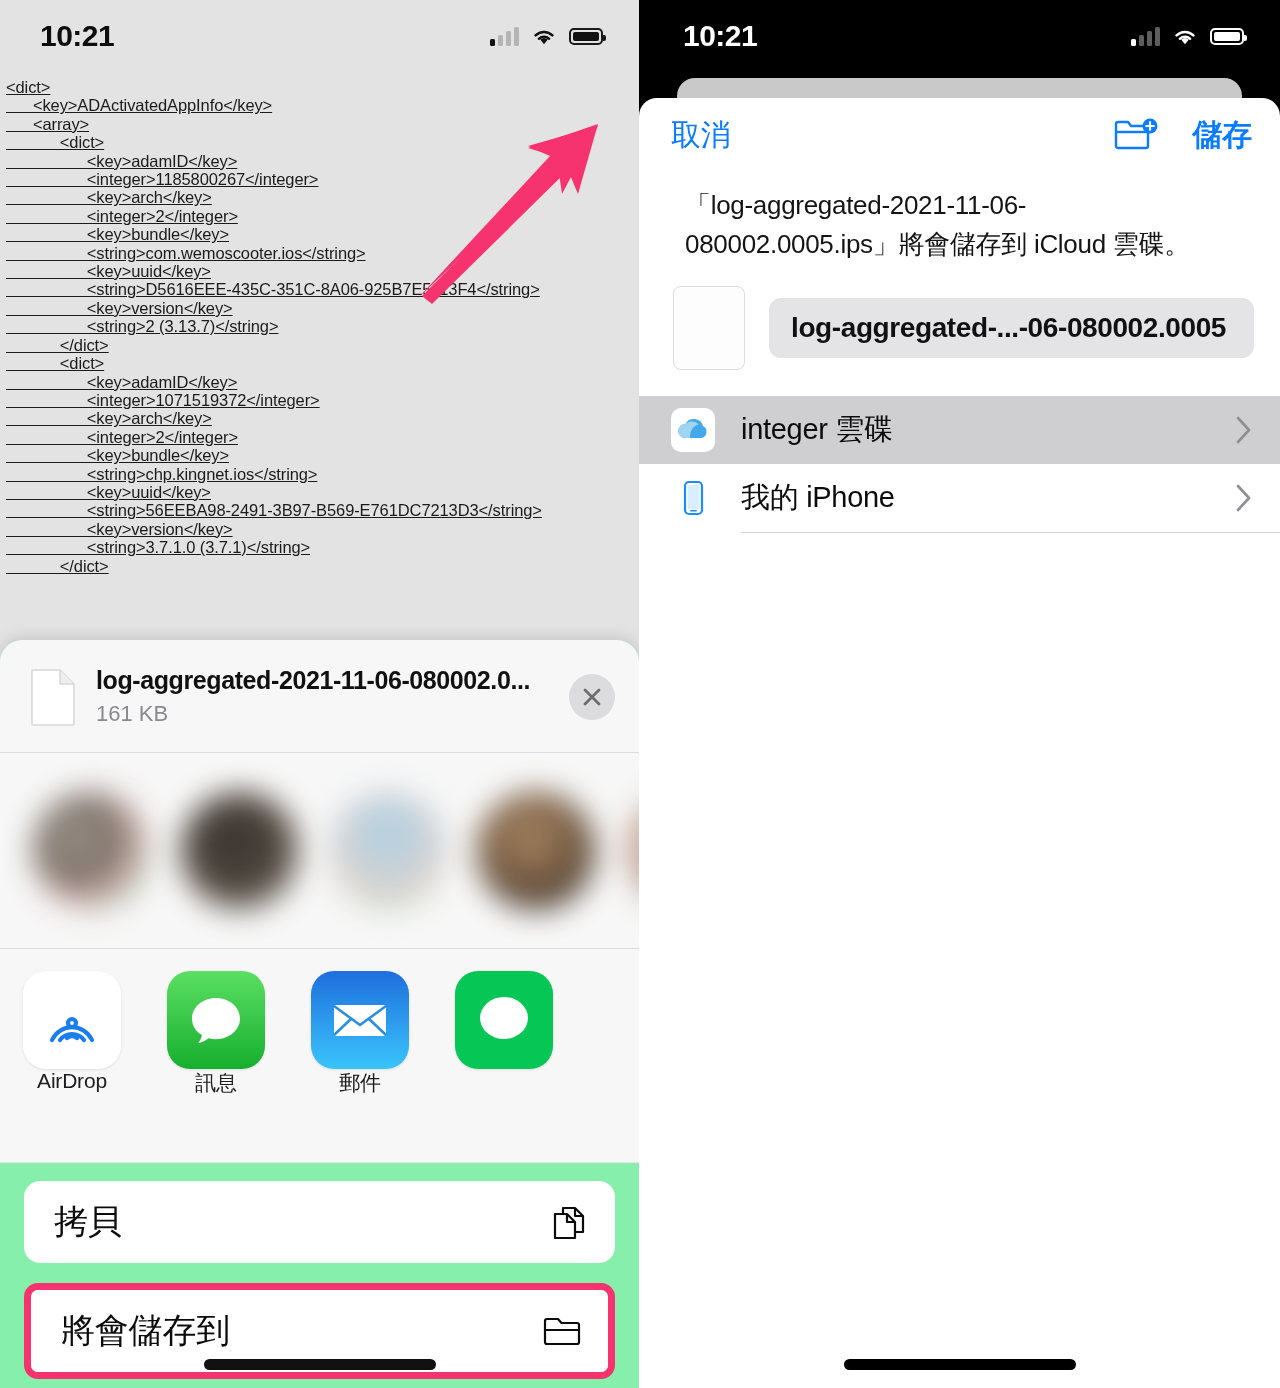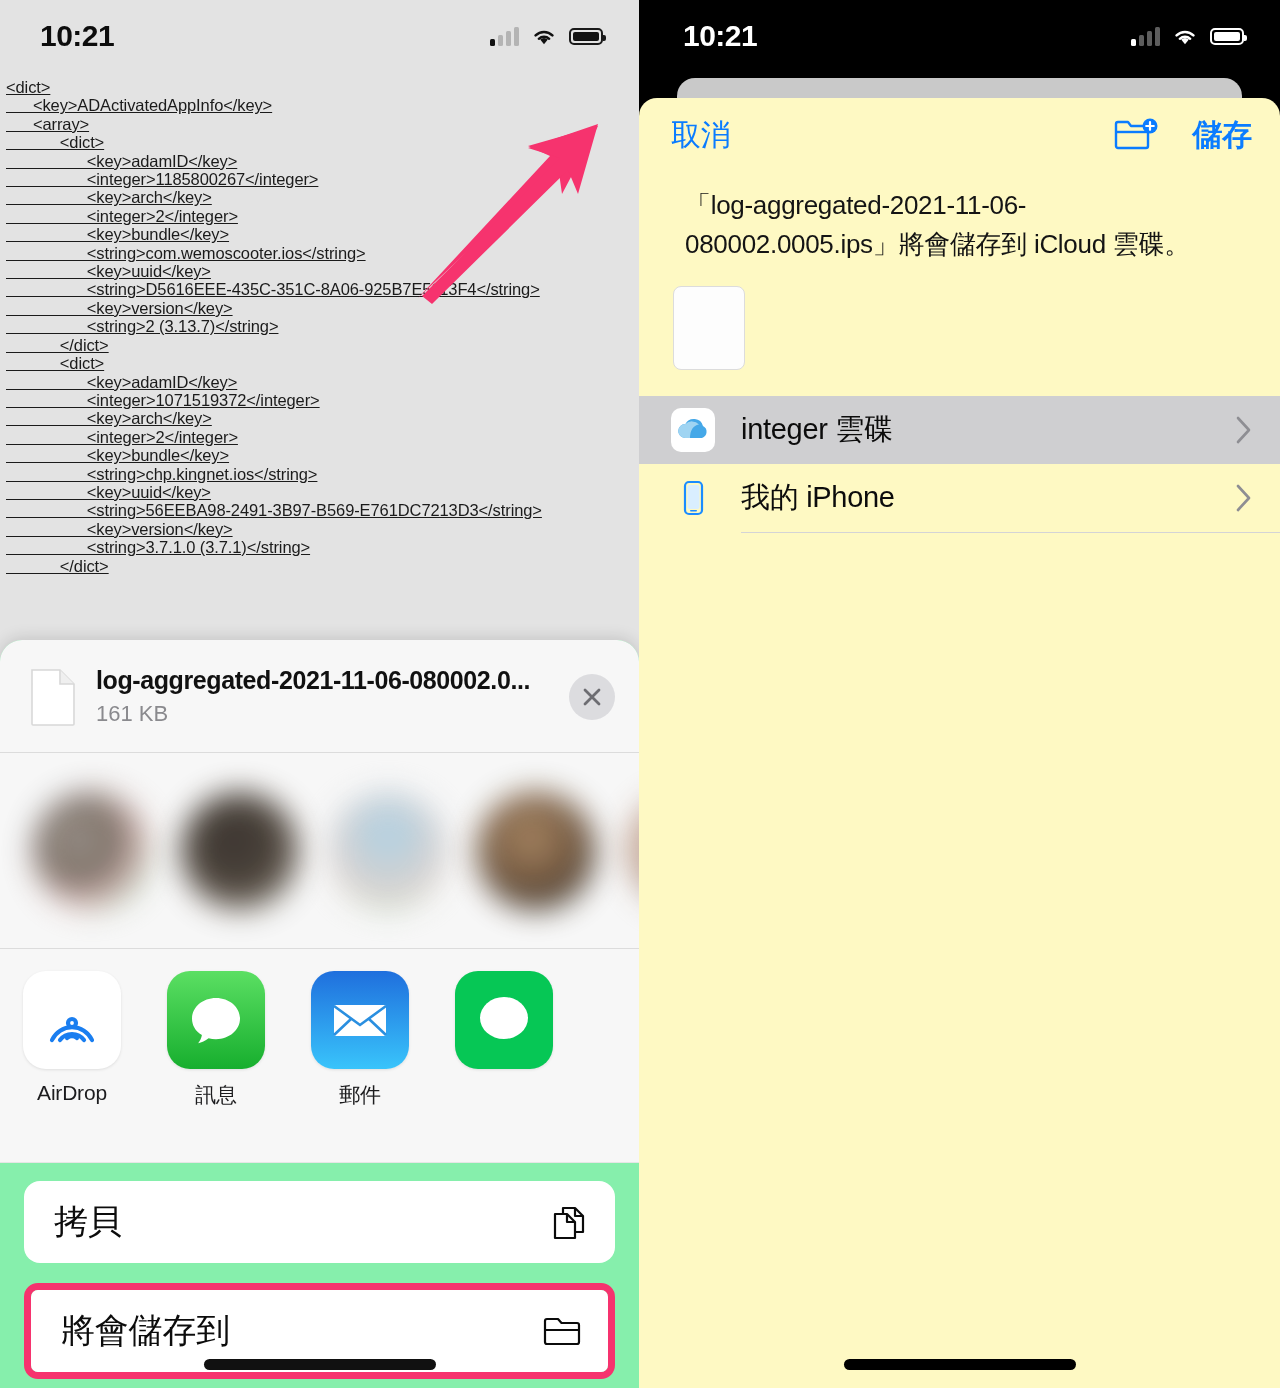--- a/index.html
+++ b/index.html
@@ -132,21 +132,21 @@
     content:''; position:absolute; left:0; right:0; bottom:0; height:1px; background:#e6e6e6;
   }
   .app {
     width: 144px; flex: 0 0 auto; display: flex; flex-direction: column; align-items: center;
   }
   .app-ico {
     width: 98px; height: 98px; border-radius: 23px; overflow: hidden;
     display: flex; align-items: center; justify-content: center;
     box-shadow: 0 1px 3px rgba(0,0,0,0.10);
   }
-  .app-label { margin-top: 12px; font-size: 21px; color: #1c1c1e; letter-spacing: -0.2px; }
+  .app-label { margin-top: 0; font-size: 21px; color: #1c1c1e; letter-spacing: -0.2px; }
   .ico-airdrop { background: #fff; }
   .ico-messages { background: linear-gradient(180deg,#5bdf63 0%,#17ae2e 100%); }
   .ico-mail { background: linear-gradient(180deg,#1f6fdd 0%,#39c4fb 100%); }
   .ico-edge { background: #fff; }
   .ico-line { background: #06c755; }
 
   .actions { padding: 18px 24px 0 24px; }
   .action-card {
     background: #fff; border-radius: 16px;
     display: flex; align-items: center;
@@ -179,21 +179,21 @@
   }
   .r-statusbar .sb-time { color: #fff; }
   .bars.white i { background: #5d5d5d; }
   .bars.white i.on { background: #fff; }
   .card-behind {
     position: absolute; top: 78px; left: 38px; right: 38px; height: 60px;
     background: #c9c9c9; border-radius: 18px 18px 0 0;
   }
   .r-sheet {
     position: absolute; top: 98px; left: 0; right: 0; bottom: 0;
-    background: #fef9c3; border-radius: 18px 18px 0 0;
+    background: #ffffff; border-radius: 18px 18px 0 0;
   }
   .r-navbar {
     height: 74px; display: flex; align-items: center;
     padding: 0 28px 0 32px;
   }
   .r-cancel { font-size: 30px; color: #0a7cff; letter-spacing: -0.3px; }
   .r-right { margin-left: auto; display: flex; align-items: center; gap: 34px; }
   .newfolder-ico { width: 46px; height: 40px; }
   .r-save { font-size: 30px; font-weight: 700; color: #0a7cff; letter-spacing: -0.3px; }
   .r-msg {
@@ -437,20 +437,21 @@
             </svg>
           </div>
           <div class="r-save">儲存</div>
         </div>
       </div>
 
       <div class="r-msg">「log-aggregated-2021-11-06-080002.0005.ips」將會儲存到 iCloud 雲碟。</div>
 
       <div class="r-filerow">
         <div class="r-thumb"></div>
+        <div class="r-chip">log-aggregated-...-06-080002.0005</div>
       </div>
 
       <div class="loc-row sel">
         <div class="loc-ico">
           <svg width="48" height="48" viewBox="0 0 48 48">
             <rect x="2" y="2" width="44" height="44" rx="10" fill="#fff"></rect>
             <path d="M16 32 a7 7 0 0 1 0.4-14 A9.5 9.5 0 0 1 34 20 a6.5 6.5 0 0 1-1 12 Z" fill="#45a8e8"></path>
             <path d="M16 32 a7 7 0 0 1 0.4-14 A9.5 9.5 0 0 1 30 18.5 c-6 1-9 6-9 13.5 Z" fill="#9fd4f2"></path>
           </svg>
         </div>

